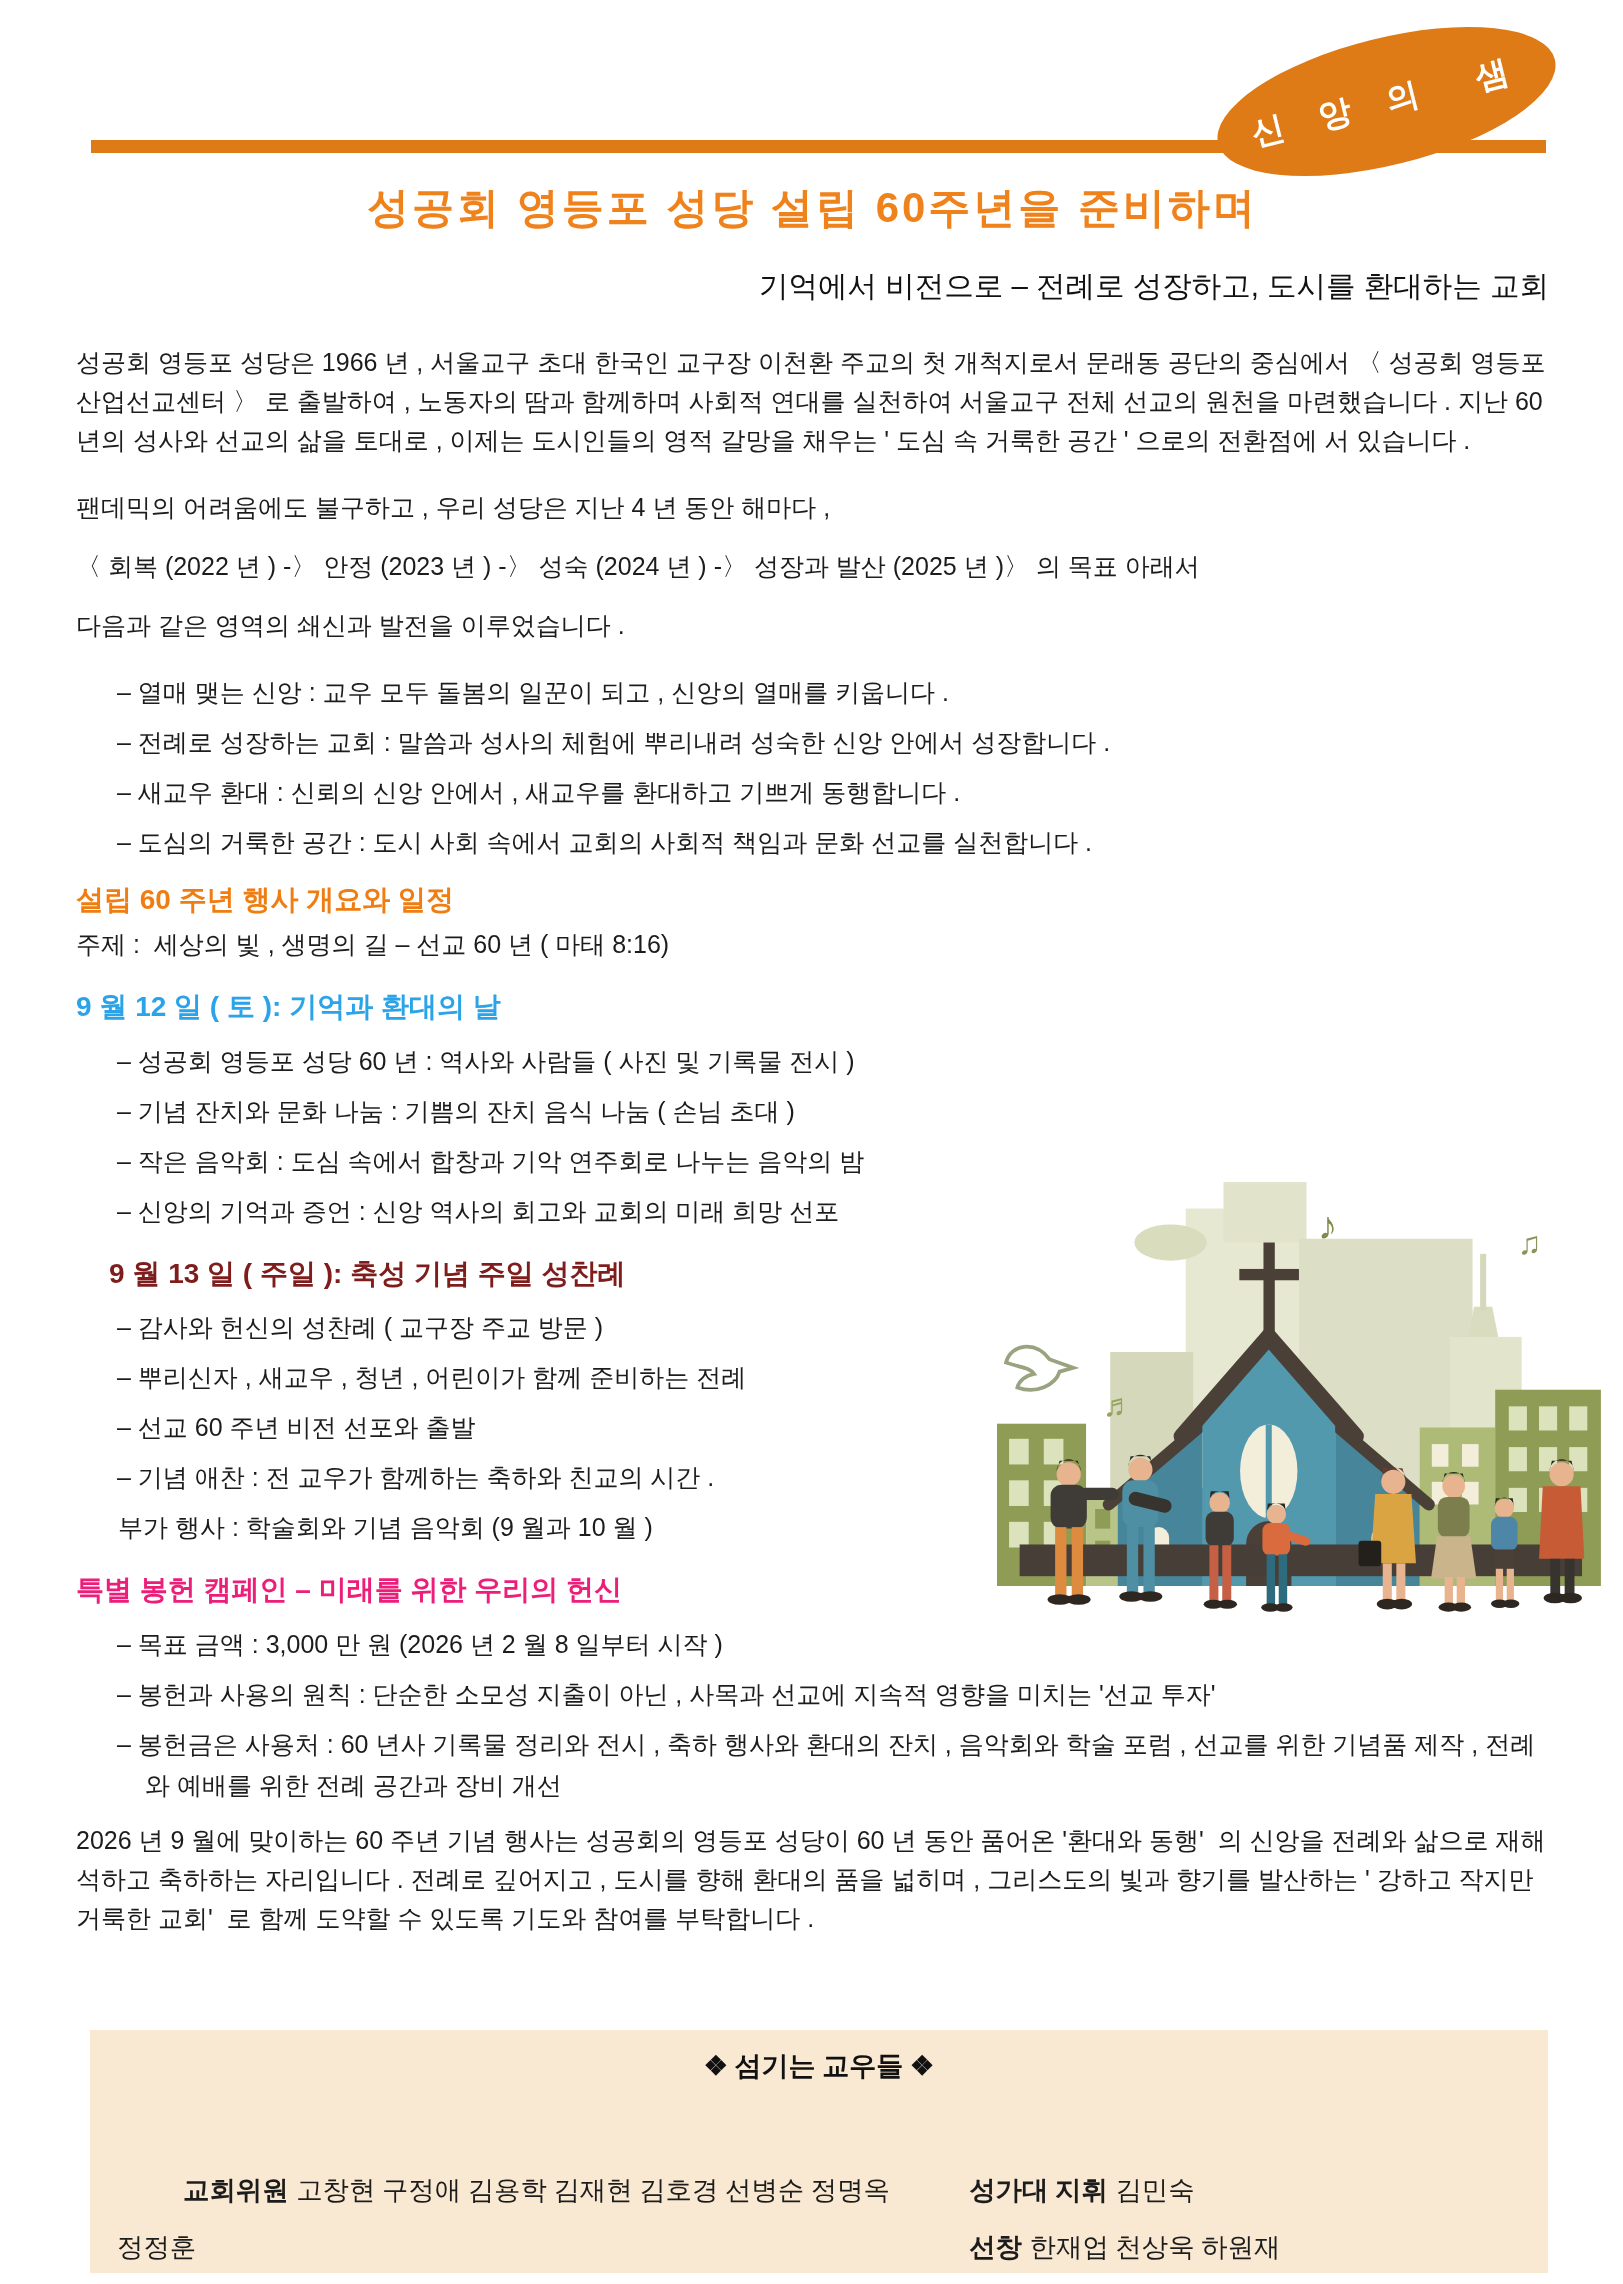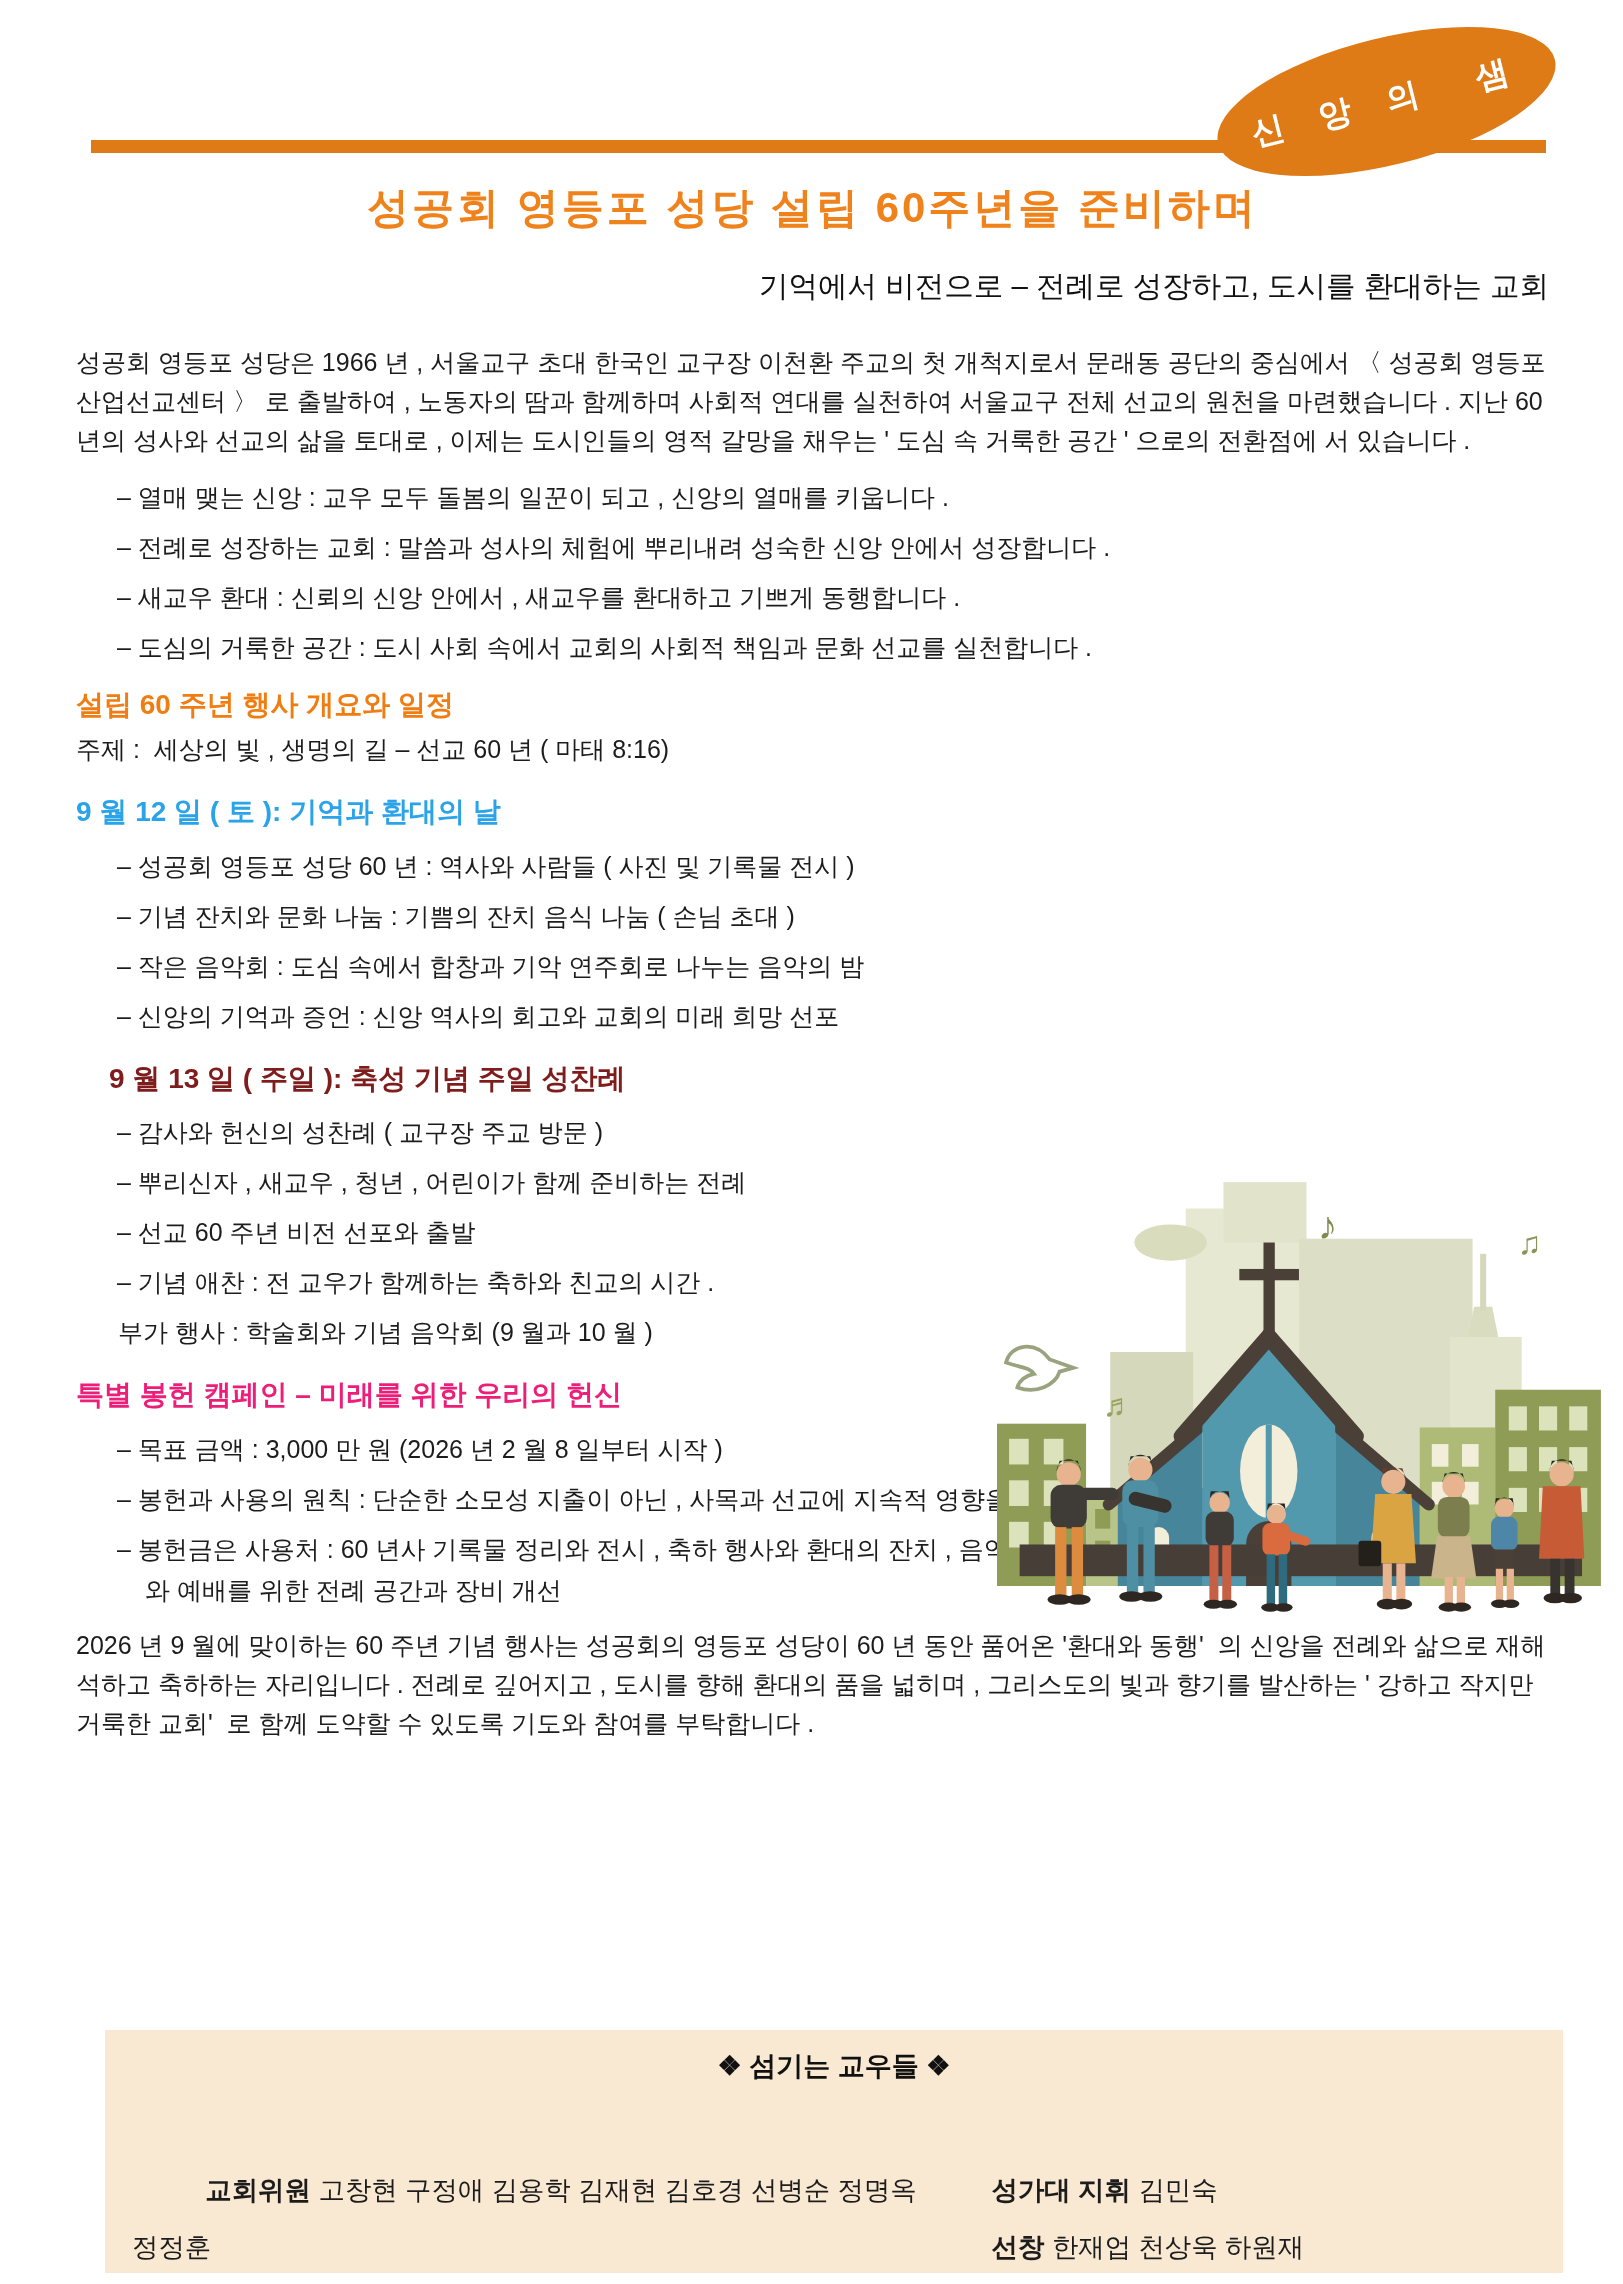--- a/index.html
+++ b/index.html
@@ -42,23 +42,23 @@
   h3{margin:0;font-size:28px;font-weight:bold;line-height:35px;}
   .h-orange{color:#F07D12;margin-top:19.6px;}
   .h-blue{color:#2BA3E8;margin-top:24px;}
   .h-green{color:#7f1d1d;margin-top:24px;margin-left:33px;}
   .h-pink{color:#EC1E79;margin-top:24px;}
   .theme{margin:6px 0 0 0;font-size:25px;line-height:42px;white-space:pre-wrap;}
   .note-line{margin:4.5px 0 0 0;padding-left:42px;font-size:25px;line-height:41px;white-space:pre-wrap;}
   .closing{margin:15px 0 0 0;font-size:25px;line-height:39px;white-space:pre-wrap;}
   
   .fbox{
-    position:absolute;left:105px;top:2030px;width:1458px;height:243px;
+    position:absolute;left:90px;top:2030px;width:1458px;height:243px;
     background:#F9E8D2;
-    font-family:Liberation Sans, sans-serif;
+    font-family:Liberation Serif, serif;
     box-sizing:border-box;padding:18px 27px 0 27px;
   }
   .fbox-title{text-align:center;font-size:27px;font-weight:bold;color:#111;}
   .fcols{display:flex;margin-top:21px;}
   .fcol-left{width:56%;}
   .fcol-right{flex:1;}
   .frow{font-size:26.4px;line-height:57px;white-space:pre-wrap;}
   .frow b{margin-right:7.6px;text-align:right;}
   .frow .names{margin-right:22.7px;}
   
@@ -74,20 +74,25 @@
     <span>신 앙 의  샘</span>
   </div>
 
   <div class="content">
 
     <h1 class="title">성공회 영등포 성당 설립 60주년을 준비하며</h1>
     <h2 class="subtitle">기억에서 비전으로 – 전례로 성장하고, 도시를 환대하는 교회</h2>
 
     <p class="para">성공회 영등포 성당은 1966 년 , 서울교구 초대 한국인 교구장 이천환 주교의 첫 개척지로서 문래동 공단의 중심에서 〈 성공회 영등포 산업선교센터 〉 로 출발하여 , 노동자의 땀과 함께하며 사회적 연대를 실천하여 서울교구 전체 선교의 원천을 마련했습니다 . 지난 60 년의 성사와 선교의 삶을 토대로 , 이제는 도시인들의 영적 갈망을 채우는 ' 도심 속 거룩한 공간 ' 으로의 전환점에 서 있습니다 .</p>
 
+    <div class="goals">
+      <div>팬데믹의 어려움에도 불구하고 , 우리 성당은 지난 4 년 동안 해마다 ,</div>
+      <div>〈 회복 (2022 년 ) -〉 안정 (2023 년 ) -〉 성숙 (2024 년 ) -〉 성장과 발산 (2025 년 )〉 의 목표 아래서</div>
+      <div>다음과 같은 영역의 쇄신과 발전을 이루었습니다 .</div>
+    </div>
 
     <ul class="blist">
       <li>– 열매 맺는 신앙 : 교우 모두 돌봄의 일꾼이 되고 , 신앙의 열매를 키웁니다 .</li>
       <li>– 전례로 성장하는 교회 : 말씀과 성사의 체험에 뿌리내려 성숙한 신앙 안에서 성장합니다 .</li>
       <li>– 새교우 환대 : 신뢰의 신앙 안에서 , 새교우를 환대하고 기쁘게 동행합니다 .</li>
       <li>– 도심의 거룩한 공간 : 도시 사회 속에서 교회의 사회적 책임과 문화 선교를 실천합니다 .</li>
     </ul>
 
     <h3 class="h-orange">설립 60 주년 행사 개요와 일정</h3>
     <p class="theme">주제 :  세상의 빛 , 생명의 길 – 선교 60 년 ( 마태 8:16)</p>

